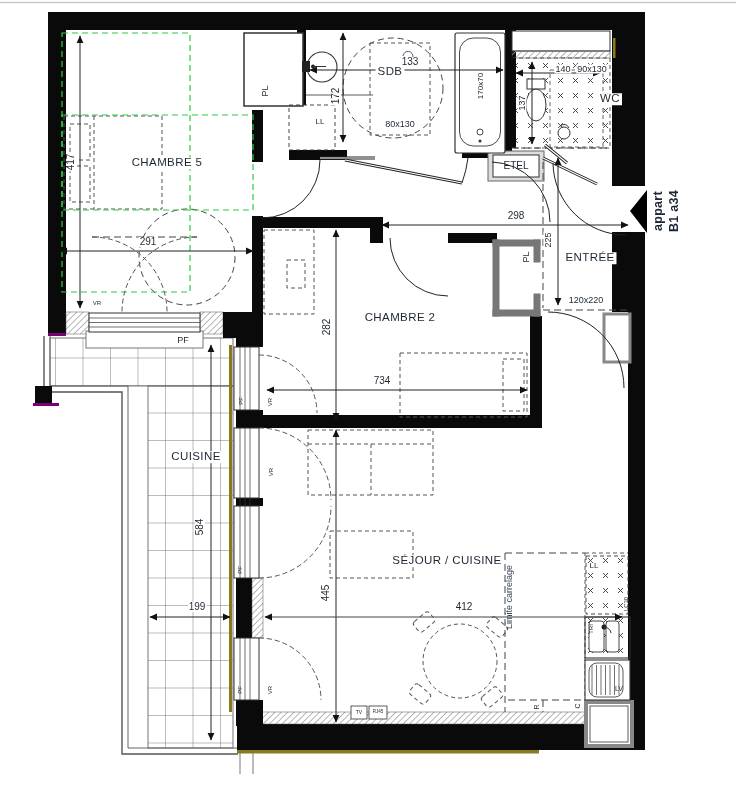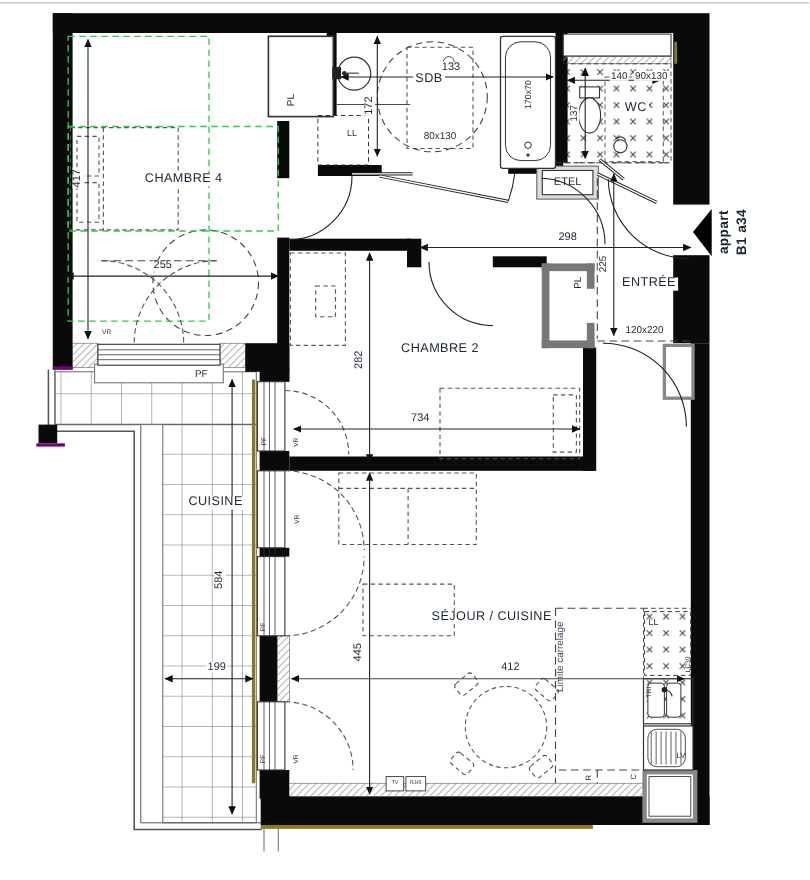--- a/index.html
+++ b/index.html
@@ -282,30 +282,30 @@
     <line x1="558" y1="158" x2="558" y2="305" marker-start="url(#ar)" marker-end="url(#ar)"></line>
     <line x1="336" y1="230" x2="336" y2="420" marker-start="url(#ar)" marker-end="url(#ar)"></line>
     <line x1="267" y1="390" x2="527" y2="390" marker-start="url(#ar)" marker-end="url(#ar)"></line>
     <line x1="211" y1="345" x2="211" y2="740" marker-start="url(#ar)" marker-end="url(#ar)"></line>
     <line x1="150" y1="617" x2="230" y2="617" marker-start="url(#ar)" marker-end="url(#ar)"></line>
     <line x1="336" y1="430" x2="336" y2="722" marker-start="url(#ar)" marker-end="url(#ar)"></line>
     <line x1="265" y1="617" x2="622" y2="617" stroke="#444" marker-start="url(#ar)" marker-end="url(#ar)"></line>
   </g>
 </svg>
 
-  <span class="lbl room" style="left:167px;top:163px">CHAMBRE 4</span>
+  <span class="lbl room" style="left:167px;top:163px">CHAMBRE 5</span>
   <span class="lbl room" style="left:390px;top:72px">SDB</span>
-  <span class="lbl room" style="left:578px;top:99px">WC</span>
+  <span class="lbl room" style="left:610px;top:99px">WC</span>
   <span class="lbl room" style="left:590px;top:258px">ENTRÉE</span>
   <span class="lbl room" style="left:400px;top:318px">CHAMBRE 2</span>
   <span class="lbl room" style="left:196px;top:457px">CUISINE</span>
   <span class="lbl room" style="left:447px;top:561px">SÉJOUR / CUISINE</span>
 
   <span class="lbl dim v" style="left:71px;top:162px">417</span>
-  <span class="lbl dim" style="left:148px;top:242px">255</span>
+  <span class="lbl dim" style="left:148px;top:242px">291</span>
   <span class="lbl dim" style="left:410px;top:62px">133</span>
   <span class="lbl dim v" style="left:336px;top:96px">172</span>
   <span class="lbl dim s9" style="left:400px;top:124px">80x130</span>
   <span class="lbl dim v s8" style="left:481px;top:86px">170x70</span>
   <span class="lbl dim v s9" style="left:522px;top:103px">137</span>
   <span class="lbl dim s9" style="left:563px;top:69px">140</span>
   <span class="lbl dim s9" style="left:592px;top:69px">90x130</span>
   <span class="lbl dim" style="left:516px;top:216px">298</span>
   <span class="lbl dim v s9" style="left:548px;top:240px">225</span>
   <span class="lbl dim s9" style="left:586px;top:300px">120x220</span>

